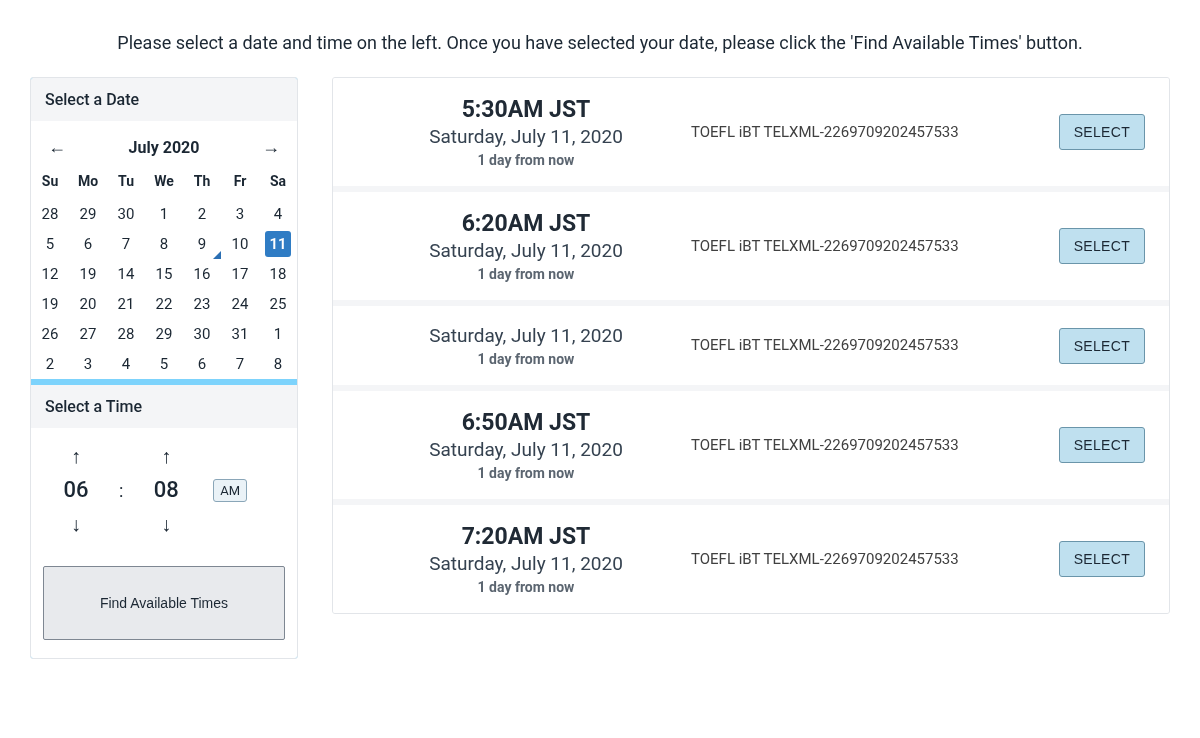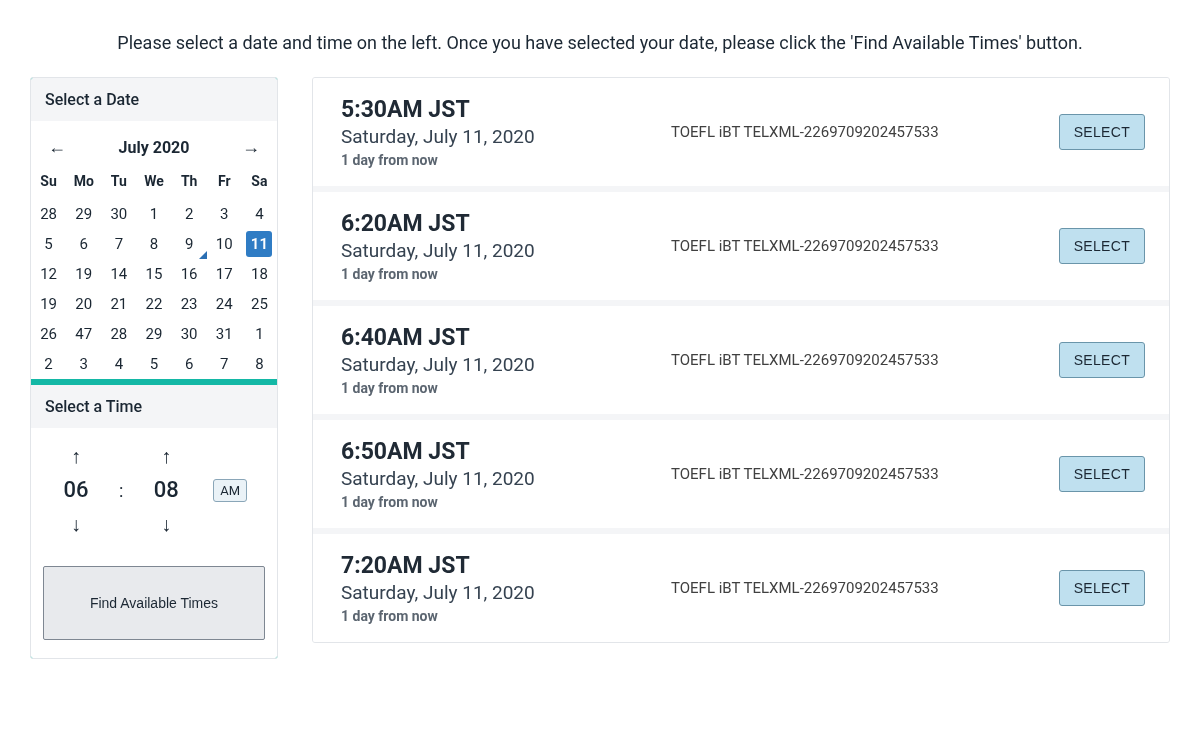--- a/index.html
+++ b/index.html
@@ -19,22 +19,22 @@
     padding: 22px 10px 24px 10px;
     color: #1b2733;
   }
   .columns {
     display: flex;
     gap: 34px;
     align-items: flex-start;
   }
   
   .left-panel {
-    width: 248px;
-    background: #14b8a6;
+    width: 268px;
+    background: #7dd3fc;
     border: 1px solid #e2e5e9;
     border-radius: 3px;
     overflow: hidden;
   }
   .panel-header {
     background: #f4f5f7;
     font-size: 16px;
     font-weight: 500;
     padding: 12px 14px;
     color: #1b2733;
@@ -163,21 +163,21 @@
     overflow: hidden;
   }
   .slot {
     background: #fff;
     display: flex;
     align-items: center;
     padding: 18px 24px 18px 28px;
     margin-bottom: 6px;
   }
   .slot:last-child { margin-bottom: 0; }
-  .slot-left { flex: 0 0 330px; }
+  .slot-left { flex: 0 0 330px; text-align: center; }
   .slot-time {
     font-size: 23px;
     font-weight: 700;
     color: #202a35;
     margin-bottom: 2px;
   }
   .slot-date {
     font-size: 19px;
     color: #354250;
     margin-bottom: 4px;
@@ -273,21 +273,21 @@
                 <td class=""><span class="daycell">19</span></td>
                 <td class=""><span class="daycell">20</span></td>
                 <td class=""><span class="daycell">21</span></td>
                 <td class=""><span class="daycell">22</span></td>
                 <td class=""><span class="daycell">23</span></td>
                 <td class=""><span class="daycell">24</span></td>
                 <td class=""><span class="daycell">25</span></td>
               </tr>
               <tr>
                 <td class=""><span class="daycell">26</span></td>
-                <td class=""><span class="daycell">47</span></td>
+                <td class=""><span class="daycell">27</span></td>
                 <td class=""><span class="daycell">28</span></td>
                 <td class=""><span class="daycell">29</span></td>
                 <td class=""><span class="daycell">30</span></td>
                 <td class=""><span class="daycell">31</span></td>
                 <td class="other-month"><span class="daycell">1</span></td>
               </tr>
               <tr>
                 <td class="other-month"><span class="daycell">2</span></td>
                 <td class="other-month"><span class="daycell">3</span></td>
                 <td class="other-month"><span class="daycell">4</span></td>
@@ -339,21 +339,20 @@
           <div class="slot-left">
             <div class="slot-time">6:20AM JST</div>
             <div class="slot-date">Saturday, July 11, 2020</div>
             <div class="slot-rel">1 day from now</div>
           </div>
           <div class="slot-mid">TOEFL iBT TELXML-2269709202457533</div>
           <div class="slot-right"><button class="select-btn">SELECT</button></div>
         </div>
         <div class="slot">
           <div class="slot-left">
-            <div class="slot-time">6:40AM JST</div>
             <div class="slot-date">Saturday, July 11, 2020</div>
             <div class="slot-rel">1 day from now</div>
           </div>
           <div class="slot-mid">TOEFL iBT TELXML-2269709202457533</div>
           <div class="slot-right"><button class="select-btn">SELECT</button></div>
         </div>
         <div class="slot">
           <div class="slot-left">
             <div class="slot-time">6:50AM JST</div>
             <div class="slot-date">Saturday, July 11, 2020</div>

